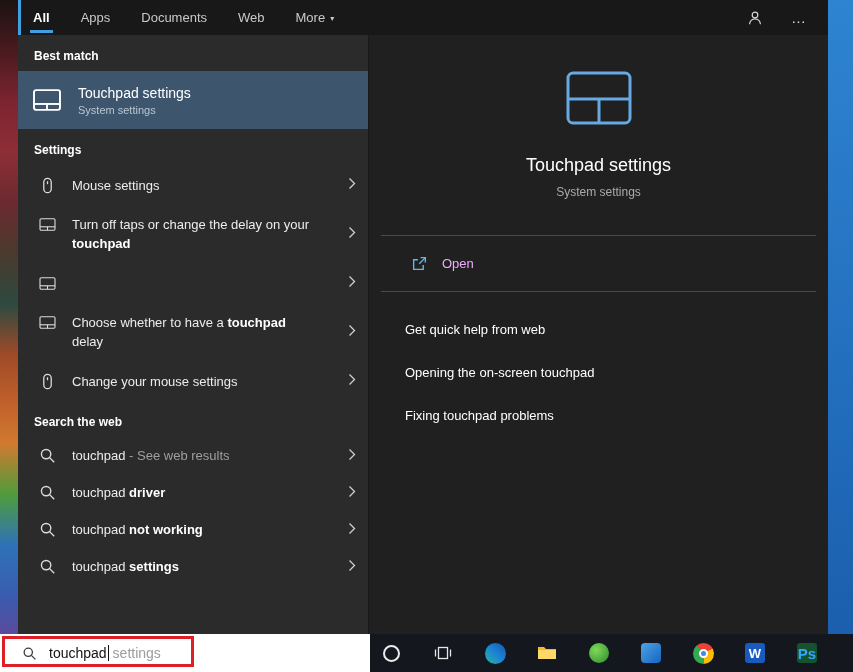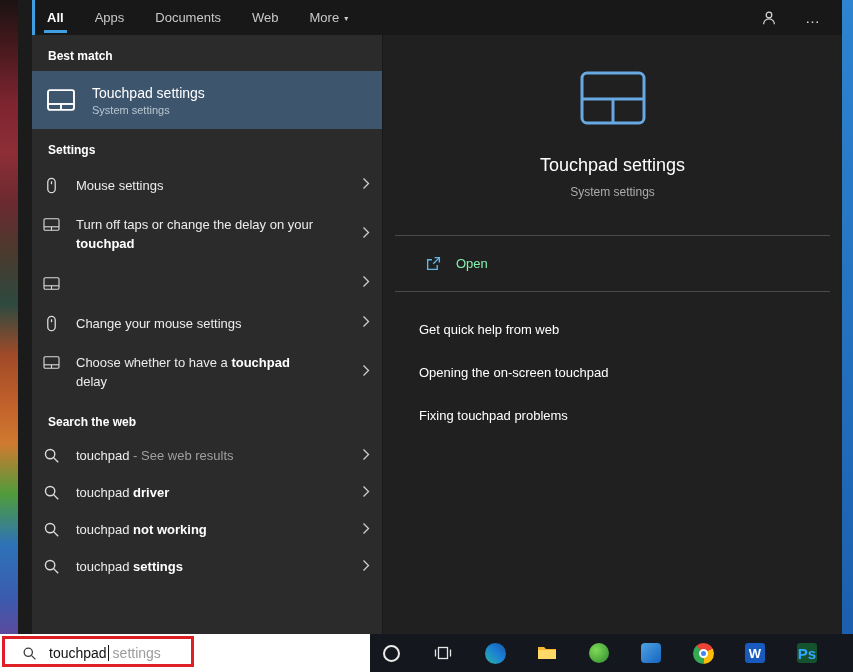--- a/index.html
+++ b/index.html
@@ -8,59 +8,59 @@
   .screen{position:relative;width:853px;height:672px;overflow:hidden;background:#1b1b1b}
 
   
   .wall-left{position:absolute;left:0;top:0;width:18px;height:634px;
     background:linear-gradient(180deg,#1c1212 0%,#4a1a1e 8%,#7c2430 16%,#8e2e36 24%,#6b2a30 32%,
       #4a3a2e 40%,#2e4a40 48%,#a04a28 56%,#c2622c 64%,#d07a30 70%,#4f9c3c 78%,#2e72b8 86%,#3a5cb0 94%,#5a4a9c 100%)}
   .wall-right{position:absolute;right:0;top:0;width:25px;height:634px;
     background:linear-gradient(180deg,#2e84d0 0%,#2574c2 45%,#1b5fae 100%)}
 
   
-  .window{position:absolute;left:32px;top:0;width:810px;height:634px;background:#2b2b2b;display:flex;flex-direction:column}
+  .window{position:absolute;left:18px;top:0;width:810px;height:634px;background:#2b2b2b;display:flex;flex-direction:column}
   .topbar{height:35px;background:#181818;display:flex;align-items:stretch;padding-left:12px;position:relative;flex:0 0 auto}
   .topbar::before{content:"";position:absolute;left:0;top:0;width:3px;height:100%;background:var(--accent)}
   .tabs{display:flex;align-items:stretch}
   .tab{display:flex;align-items:center;gap:5px;padding:0 3px;margin-right:25px;color:#c9c9c9;font-size:13px;position:relative;cursor:pointer}
   .tab.active{color:#fff;font-weight:700}
   .tab.active::after{content:"";position:absolute;left:0;right:0;bottom:2px;height:3px;background:var(--accent)}
   .caret{font-size:8px;color:#c9c9c9;margin-top:2px}
   .topbar-right{margin-left:auto;display:flex;align-items:center;gap:28px;padding-right:20px}
   .ellipsis{color:#ddd;font-size:15px;letter-spacing:2px;cursor:pointer}
   .icon{display:inline-flex;align-items:center;justify-content:center}
 
   .main{flex:1;display:flex;min-height:0}
   .left-panel{width:350px;background:#2b2b2b;position:relative;overflow:hidden;flex:0 0 auto}
   .section-header{font-size:12px;font-weight:700;color:#fff;padding:14px 16px 11px;height:36px}
   .best-match-row{height:58px;background:var(--highlight);display:flex;align-items:center;padding:0 14px;gap:16px;cursor:pointer}
   .bm-icon{color:#fff}
   .bm-icon svg{width:30px;height:26px}
   .bm-title{font-size:14px;color:#fff}
   .bm-sub{font-size:11px;color:#b9c6d0;margin-top:3px}
-  .row{display:flex;align-items:center;padding:0 11px;height:40px;position:relative;gap:16px;color:#ececec;font-size:13px;cursor:pointer}
+  .row{display:flex;align-items:center;padding:0 21px;height:40px;position:relative;gap:16px;color:#ececec;font-size:13px;cursor:pointer}
   .row .icon{color:#dcdcdc}
   .row .icon svg{width:17px;height:17px}
   .row.two-line{height:58px;align-items:flex-start;padding-top:10px}
   .row.two-line .icon{margin-top:1px}
   .row-text{width:246px;line-height:19px}
   .b{font-weight:700;color:#fff}
   .muted{color:#9f9f9f}
   .chevron{position:absolute;right:12px;top:50%;transform:translateY(-50%);color:#cfcfcf}
   .chevron svg{width:8px;height:12px}
   .web-row{height:37px}
 
   .right-panel{flex:1;background:#202020;border-left:1px solid #191919;position:relative;padding-top:36px;text-align:center}
   .preview-icon svg{width:66px;height:54px}
   .preview-title{font-size:18px;color:#fff;margin-top:26px}
   .preview-subtitle{font-size:12px;color:#ababab;margin-top:9px}
   .divider{height:1px;background:#4a4a4a;margin:0 12px}
   .divider.d1{margin-top:36px}
-  .open-row{display:flex;align-items:center;gap:14px;padding:19px 0 19px 42px;font-size:13px;color:#86efac;text-align:left;cursor:pointer}
+  .open-row{display:flex;align-items:center;gap:14px;padding:19px 0 19px 42px;font-size:13px;color:#f0abfc;text-align:left;cursor:pointer}
   .open-ic svg{width:17px;height:17px}
   .help-header{text-align:left;padding:30px 0 0 36px;font-size:13px;color:#fff}
   .help-link{text-align:left;margin:28px 8px 0 36px;font-size:13px;color:#fff;cursor:pointer;display:block;width:max-content}
 
   
   .taskbar{position:absolute;left:0;top:634px;width:853px;height:38px;background:#14171d;display:flex;align-items:center}
   .tb-search{width:370px;height:38px;background:#fff;display:flex;align-items:center;padding-left:22px;flex:0 0 auto;cursor:text}
   .tb-search-icon{color:#3c3c3c;margin-right:12px}
   .tb-search-icon svg{width:15px;height:15px}
   .q-typed{font-size:14px;color:#111}
@@ -170,41 +170,41 @@
                 <svg viewBox="0 0 17 15" fill="none" stroke="currentColor" stroke-width="1.1">
                   <rect x="1" y="1.8" width="15" height="11.4" rx="1.2"></rect>
                   <line x1="1" y1="9.8" x2="16" y2="9.8"></line>
                   <line x1="8.5" y1="9.8" x2="8.5" y2="13.2"></line>
                 </svg>
               </span>
               <span class="chevron"><svg viewBox="0 0 8 12" fill="none" stroke="currentColor" stroke-width="1.3">
                   <path d="M1.5 1 L6.5 6 L1.5 11"></path>
                 </svg></span>
             </div>
-            <div class="row">
-              <span class="icon row-icon">
-                <svg viewBox="0 0 16 16" fill="none" stroke="currentColor" stroke-width="1.2">
-                  <rect x="4.5" y="1.2" width="7" height="13.6" rx="3.5"></rect>
-                  <line x1="8" y1="4" x2="8" y2="6.8"></line>
-                </svg>
-              </span>
-              <div class="row-text"><span>Change your mouse settings</span></div>
-              <span class="chevron"><svg viewBox="0 0 8 12" fill="none" stroke="currentColor" stroke-width="1.3">
-                  <path d="M1.5 1 L6.5 6 L1.5 11"></path>
-                </svg></span>
-            </div>
             <div class="row two-line">
               <span class="icon row-icon">
                 <svg viewBox="0 0 17 15" fill="none" stroke="currentColor" stroke-width="1.1">
                   <rect x="1" y="1.8" width="15" height="11.4" rx="1.2"></rect>
                   <line x1="1" y1="9.8" x2="16" y2="9.8"></line>
                   <line x1="8.5" y1="9.8" x2="8.5" y2="13.2"></line>
                 </svg>
               </span>
               <div class="row-text"><span>Choose whether to have a </span><span class="b">touchpad</span><span> delay</span></div>
+              <span class="chevron"><svg viewBox="0 0 8 12" fill="none" stroke="currentColor" stroke-width="1.3">
+                  <path d="M1.5 1 L6.5 6 L1.5 11"></path>
+                </svg></span>
+            </div>
+            <div class="row">
+              <span class="icon row-icon">
+                <svg viewBox="0 0 16 16" fill="none" stroke="currentColor" stroke-width="1.2">
+                  <rect x="4.5" y="1.2" width="7" height="13.6" rx="3.5"></rect>
+                  <line x1="8" y1="4" x2="8" y2="6.8"></line>
+                </svg>
+              </span>
+              <div class="row-text"><span>Change your mouse settings</span></div>
               <span class="chevron"><svg viewBox="0 0 8 12" fill="none" stroke="currentColor" stroke-width="1.3">
                   <path d="M1.5 1 L6.5 6 L1.5 11"></path>
                 </svg></span>
             </div>
             <div class="section-header">Search the web</div>
             <div class="row web-row">
               <span class="icon row-icon">
                 <svg viewBox="0 0 16 16" fill="none" stroke="currentColor" stroke-width="1.3">
                   <circle cx="6.7" cy="6.7" r="4.4"></circle>
                   <line x1="10" y1="10" x2="14.3" y2="14.3"></line>

